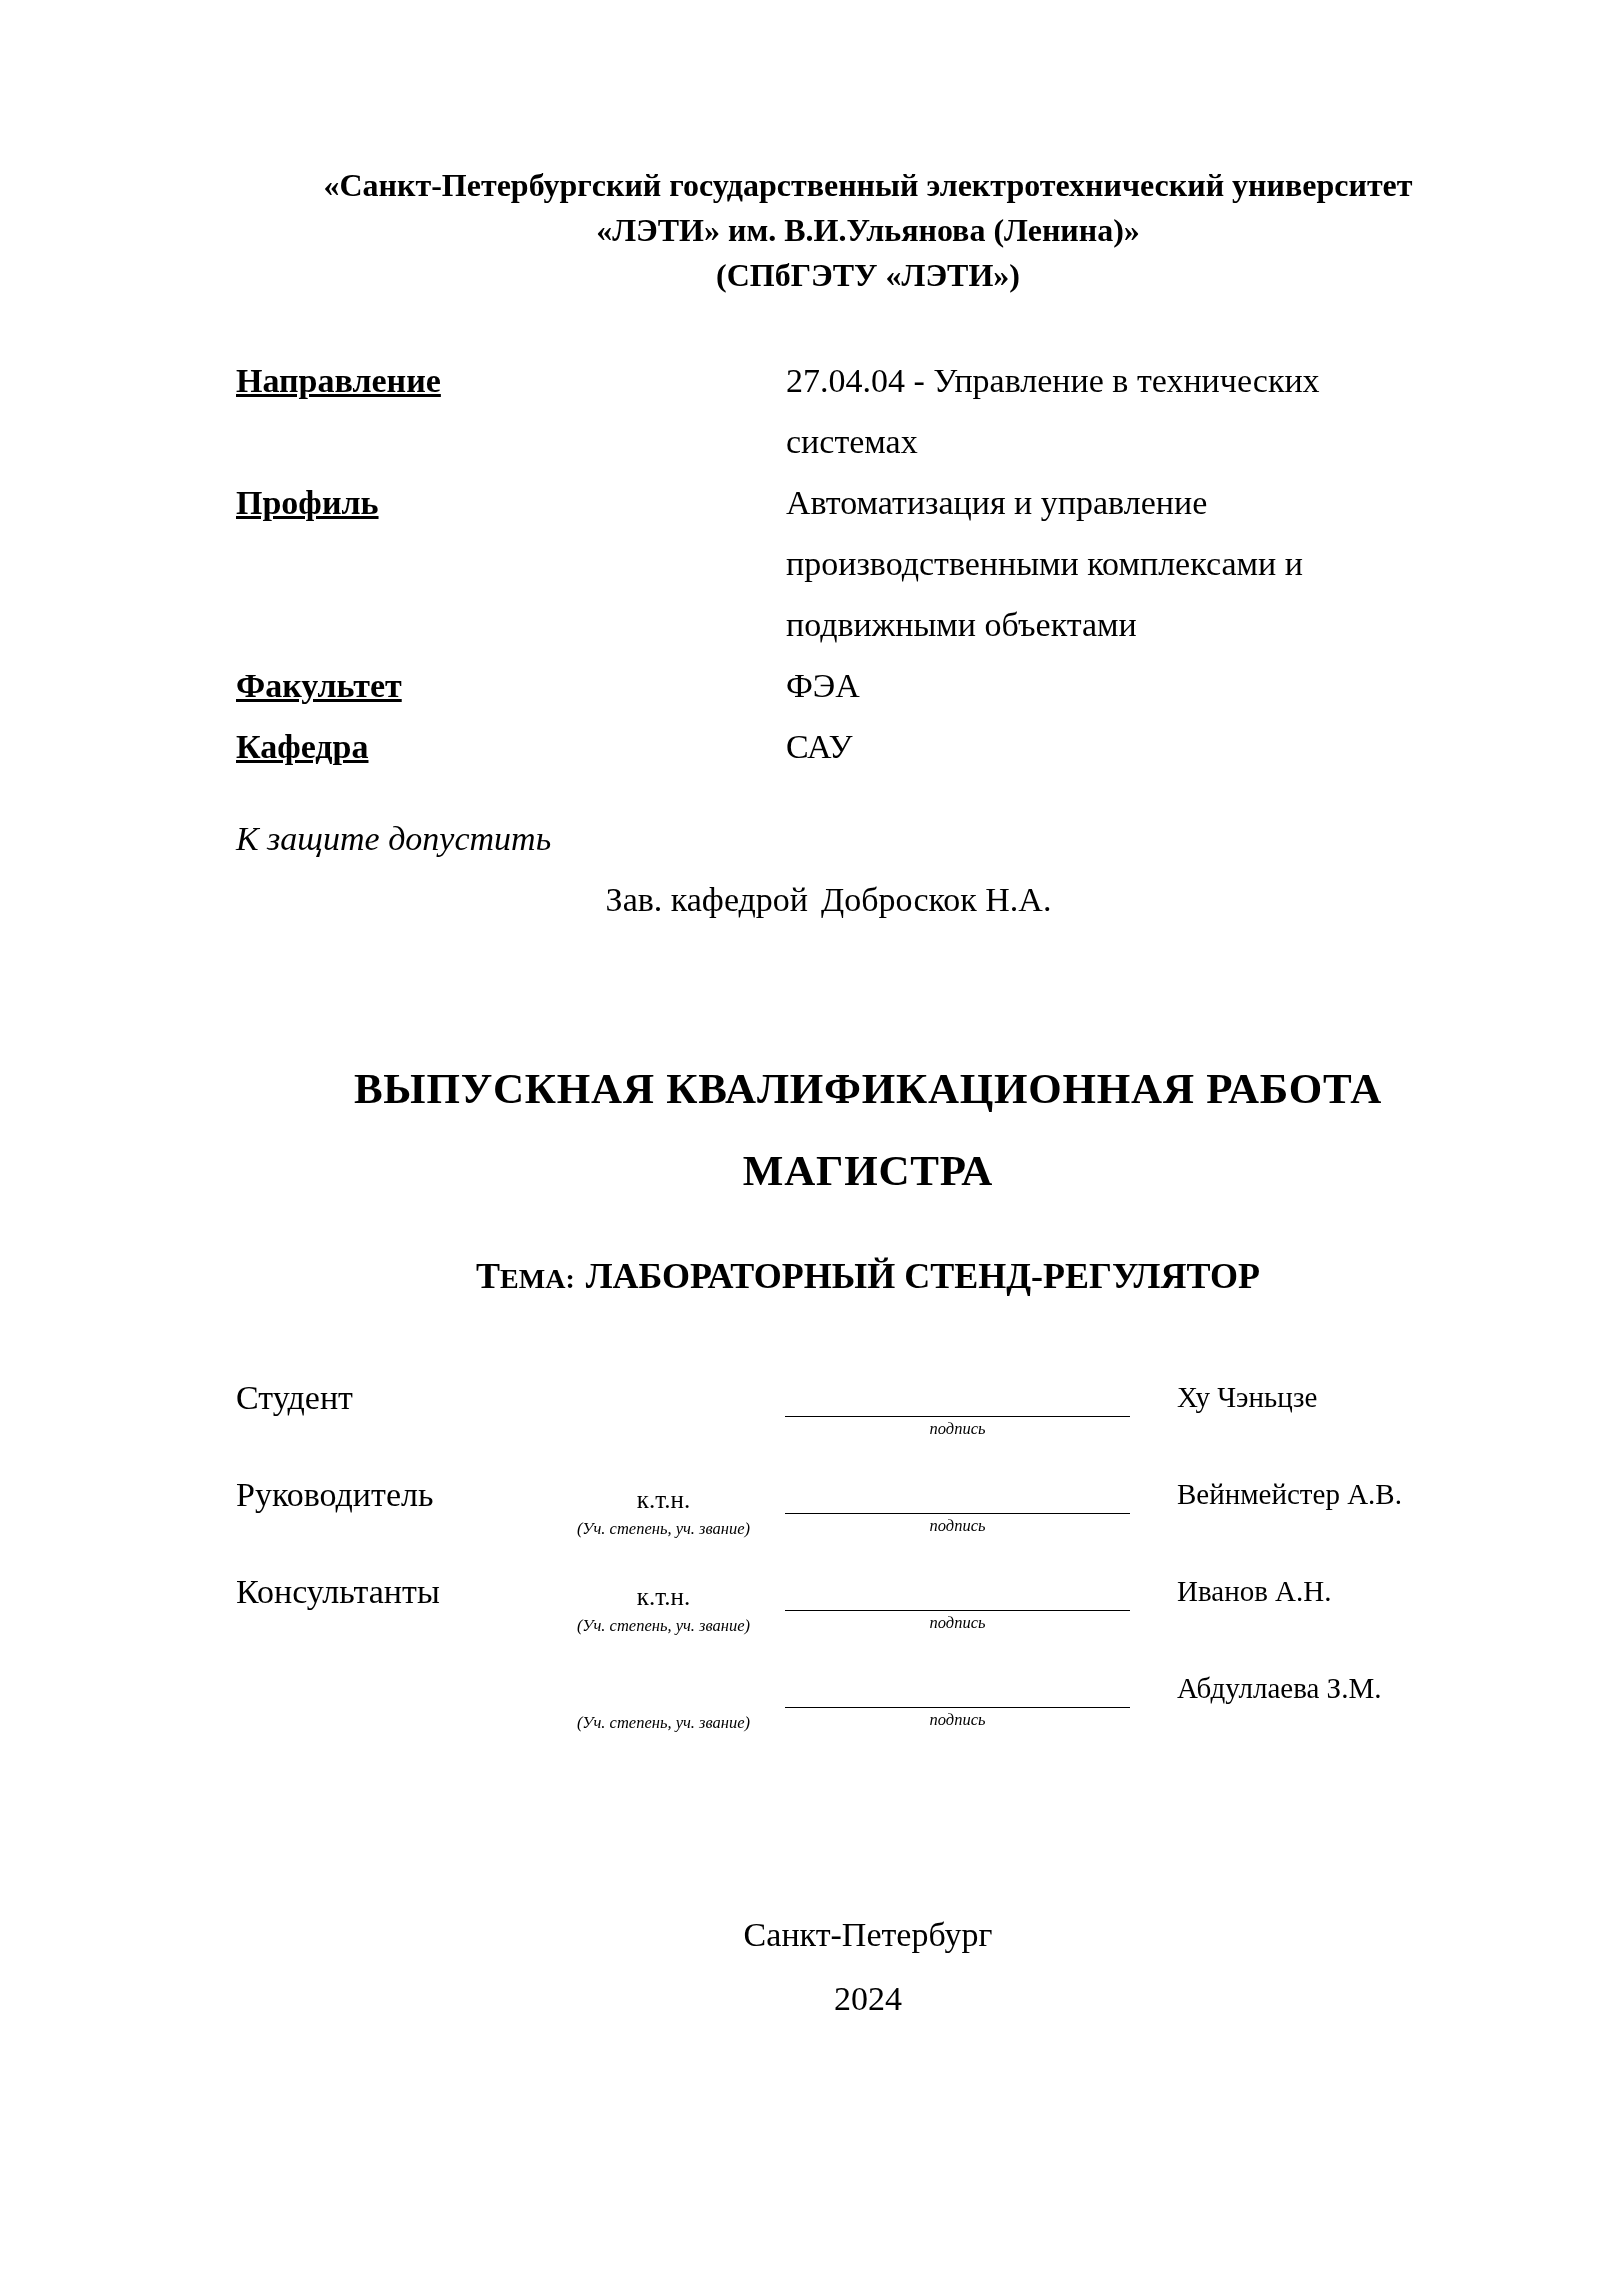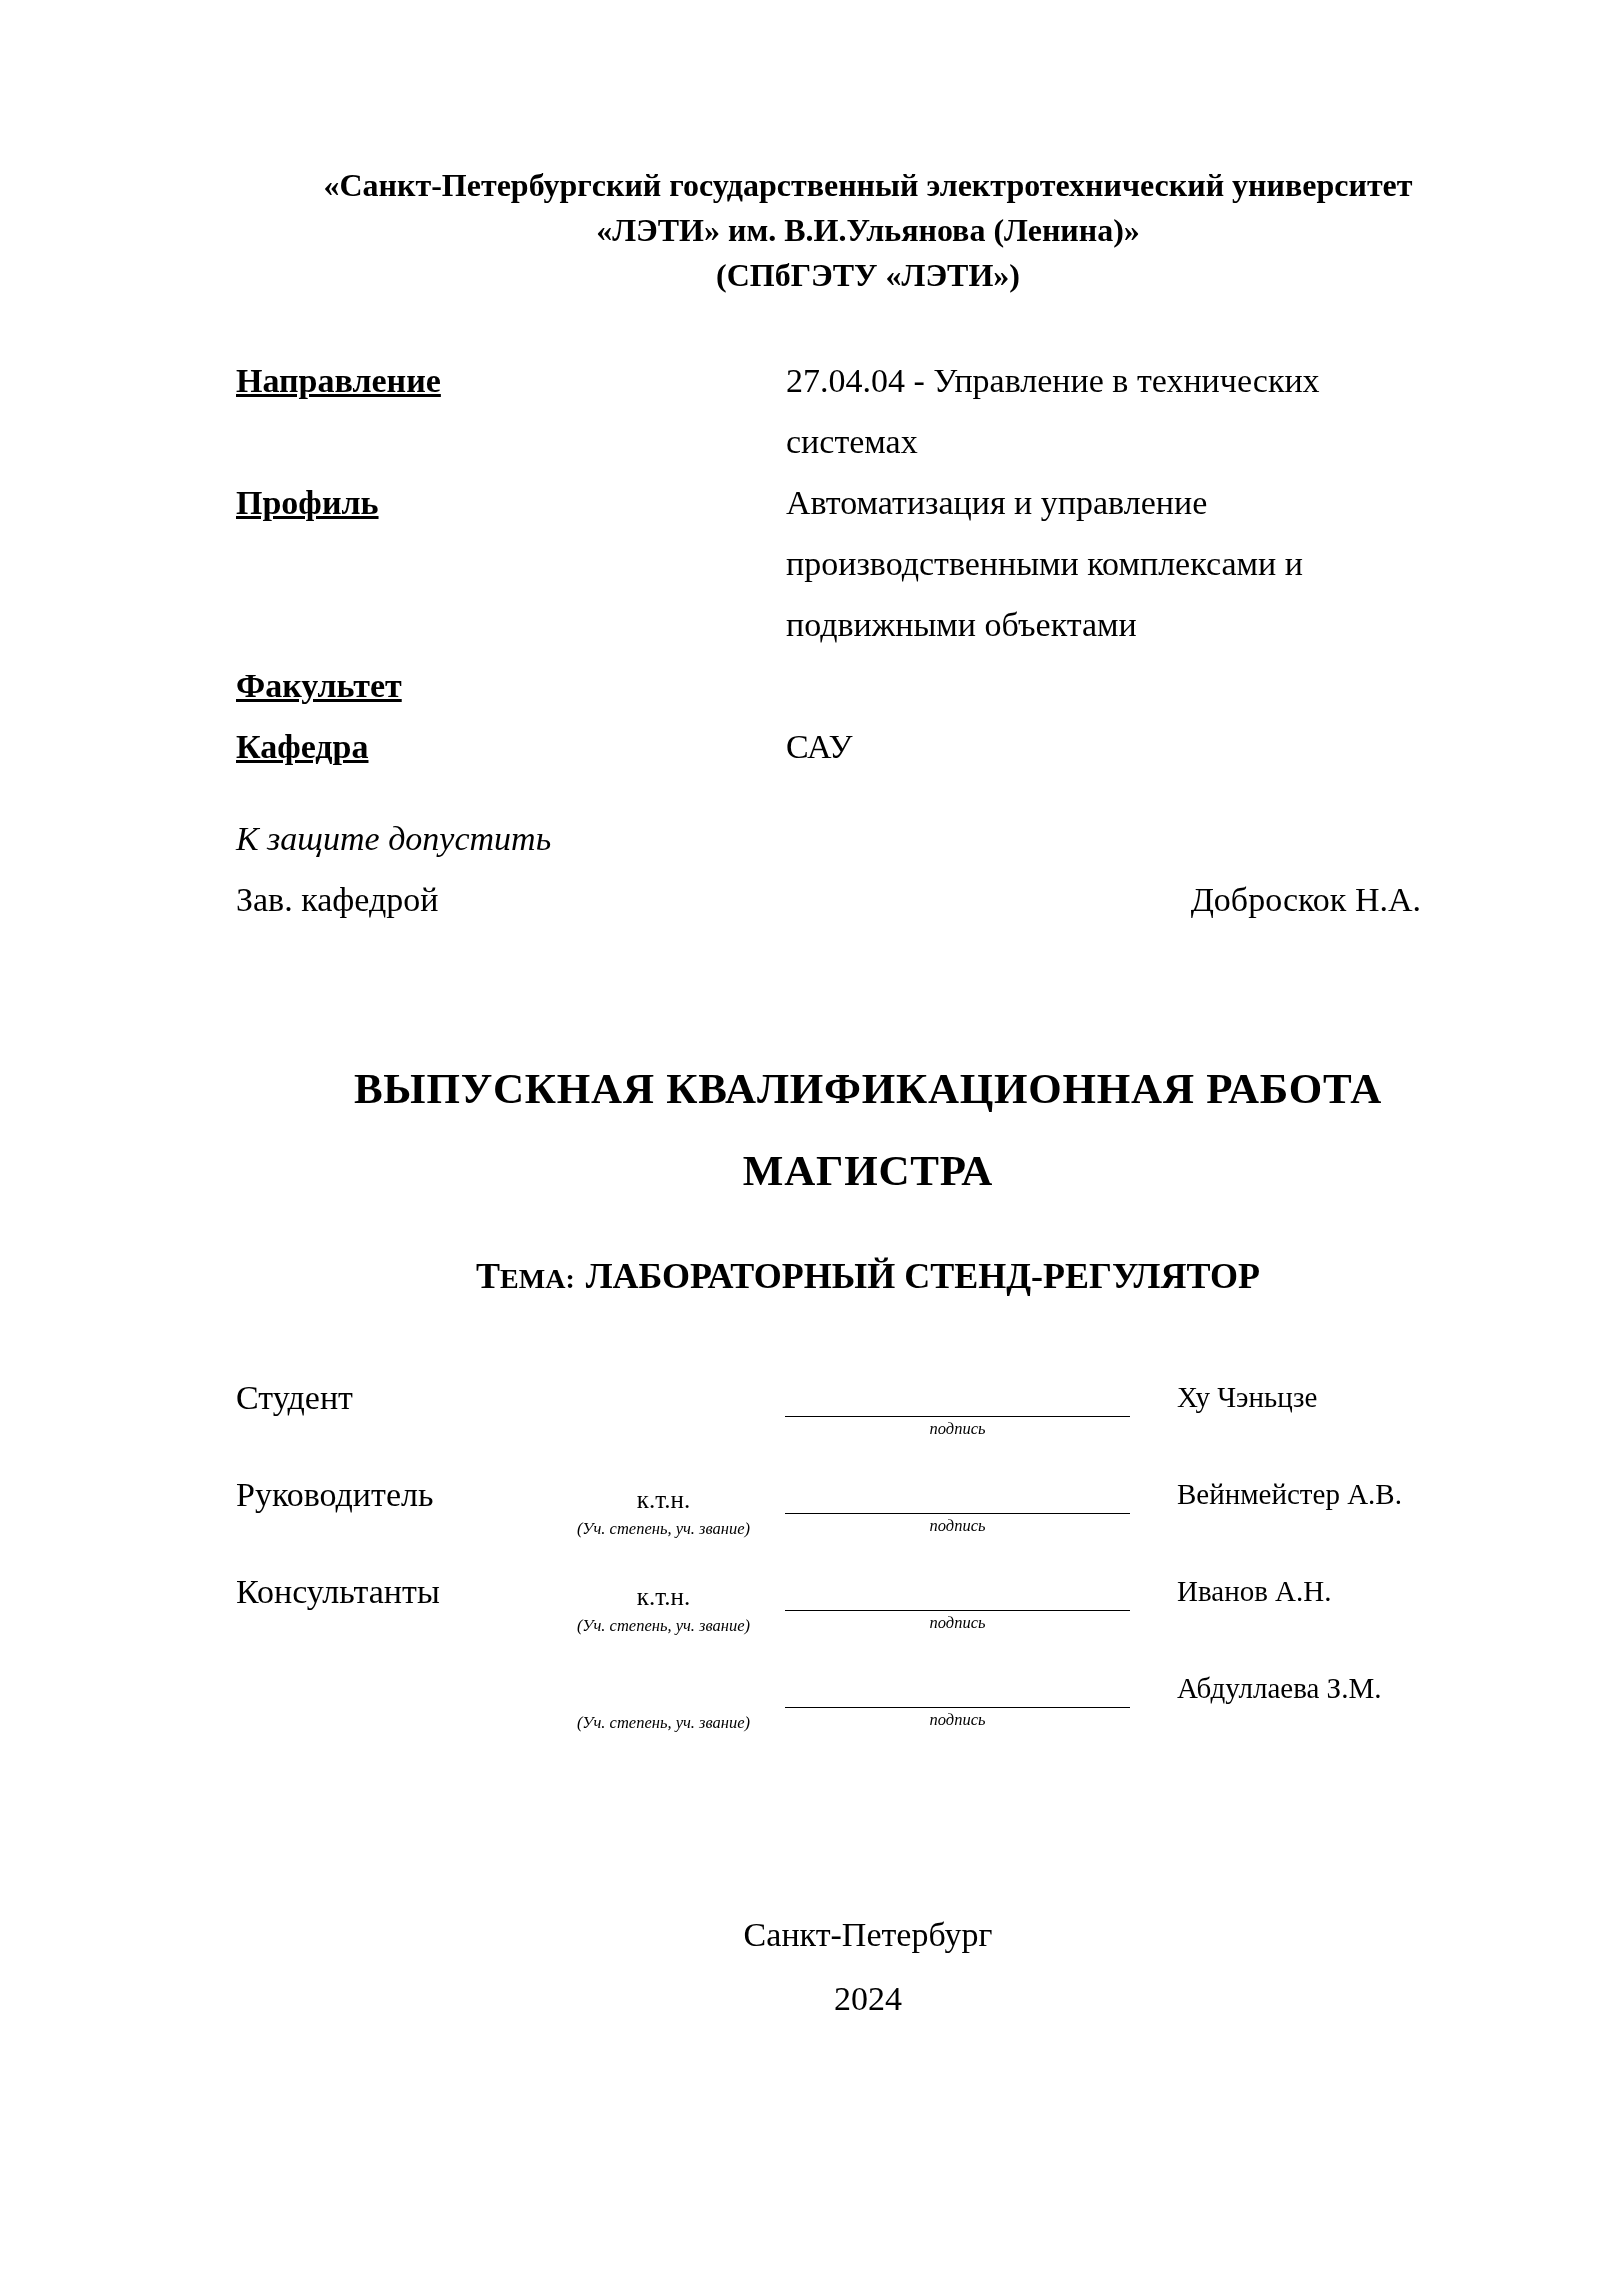--- a/index.html
+++ b/index.html
@@ -13,21 +13,21 @@
 
   .header { padding-top: 163px; text-align: center; font-weight: bold; font-size: 32px; line-height: 45px; }
 
   .info { margin-top: 52px; font-size: 34px; line-height: 61px; }
   .info-row { display: flex; }
   .info-label { width: 550px; flex-shrink: 0; font-weight: bold; text-decoration: underline; }
   .info-value { width: 652px; }
 
   .admit { margin-top: 31px; font-size: 34px; line-height: 61px; }
   .admit-line1 { font-style: italic; }
-  .admit-row { display: flex; justify-content: space-between; padding-right: 79px; gap: 13px; }
+  .admit-row { display: flex; justify-content: center; padding-right: 79px; gap: 13px; }
 
   .title { margin-top: 118px; text-align: center; font-weight: bold; font-size: 43px; line-height: 82px; letter-spacing: 0.8px; }
 
   .tema { margin-top: 41px; text-align: center; font-weight: bold; font-size: 36px; line-height: 47px; }
   .tema-rest { font-size: 28px; }
   .tema-value { margin-left: 11px; }
 
   .sigs { margin-top: 75px; }
   .sig-row { display: flex; align-items: flex-start; margin-bottom: 28px; min-height: 69px; }
   .sig-label { width: 306px; flex-shrink: 0; font-size: 34px; line-height: 41px; }
@@ -57,20 +57,21 @@
       <div class="info-row">
         <div class="info-label">Направление</div>
         <div class="info-value">27.04.04 - Управление в технических системах</div>
       </div>
       <div class="info-row">
         <div class="info-label">Профиль</div>
         <div class="info-value">Автоматизация и управление производственными комплексами и подвижными объектами</div>
       </div>
       <div class="info-row">
         <div class="info-label">Факультет</div>
+        <div class="info-value">ФЭА</div>
       </div>
       <div class="info-row">
         <div class="info-label">Кафедра</div>
         <div class="info-value">САУ</div>
       </div>
     </div>
 
     <div class="admit">
       <div class="admit-line1">К защите допустить</div>
       <div class="admit-row">

